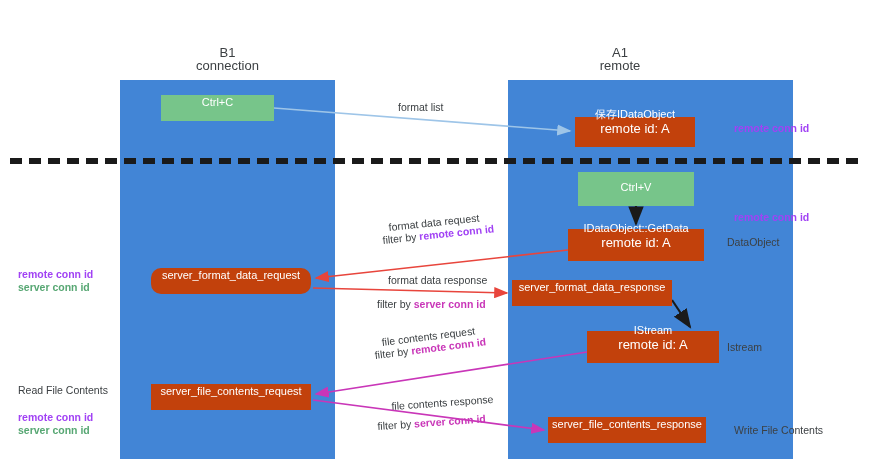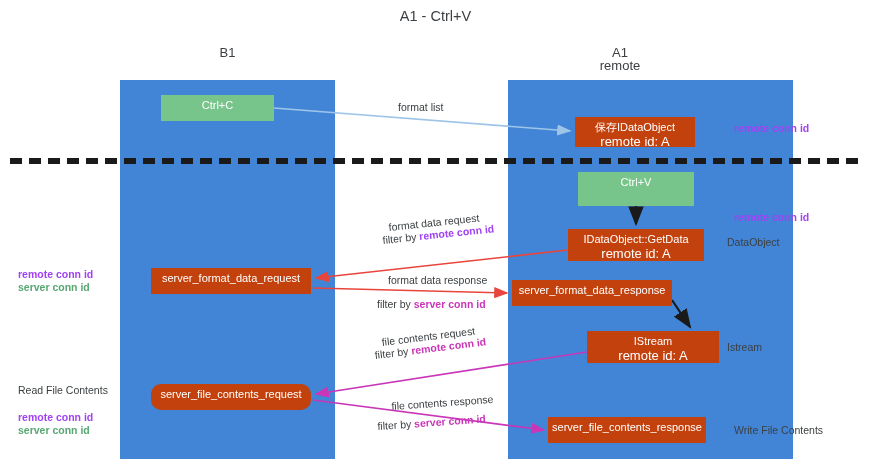--- a/index.html
+++ b/index.html
@@ -30,37 +30,37 @@
   
   #title{
     position:absolute;left:0;top:6px;width:871px;text-align:center;
     font-size:14.5px;line-height:20px;color:#3c4043;
   }
   #title span{display:block;}
 
   
   .node{
     position:absolute;display:flex;flex-direction:column;
-    align-items:center;justify-content:flex-start;
+    align-items:center;justify-content:flex-end;
     color:#ffffff;font-size:11px;line-height:13.5px;
-    text-align:center;box-sizing:border-box;padding:4px 4px;
+    text-align:center;box-sizing:border-box;padding:12px 4px;
   }
   .node.green{background:#77c58a;}
   .node.orange{background:#fbb košice;}
   .node.orange{background:#c2410c;}
   .node .l2{font-size:13px;}
 
   #n-ctrlc{left:161px;top:95px;width:113px;height:26px;}
   #n-saveido{left:575px;top:117px;width:120px;height:30px;}
   #n-ctrlv{left:578px;top:172px;width:116px;height:34px;}
   #n-getdata{left:568px;top:229px;width:136px;height:32px;}
-  #n-sfdreq{left:151px;top:268px;width:160px;height:26px;}
+  #n-sfdreq{left:151px;top:268px;width:160px;height:26px;border-radius:10px;}
   #n-sfdres{left:512px;top:280px;width:160px;height:26px;}
   #n-istream{left:587px;top:331px;width:132px;height:32px;}
-  #n-sfcreq{left:151px;top:384px;width:160px;height:26px;border-radius:10px;}
+  #n-sfcreq{left:151px;top:384px;width:160px;height:26px;}
   #n-sfcres{left:548px;top:417px;width:158px;height:26px;}
 
   
   .side{position:absolute;font-size:10.5px;line-height:13px;}
   .purple{color:#a142f4;font-weight:bold;}
   .green-t{color:#57a773;font-weight:bold;}
   .magenta{color:#c936b8;font-weight:bold;}
   .plain{color:#3c4043;}
 
   #lbl-rci-1{left:734px;top:122px;}
@@ -88,25 +88,25 @@
 
   svg#edges{position:absolute;left:0;top:0;width:871px;height:467px;overflow:visible;}
   svg#divider{position:absolute;left:0;top:0;width:871px;height:467px;}
 </style>
 </head>
 <body>
 
 <div id="stage">
 
   <div id="title">
-    <span>A1 - Ctrl+V</span>
   </div>
 
   <div class="lane-head" id="head-b1">
     <span class="t1">B1</span>
+    <span class="t2">connection</span>
   </div>
   <div class="lane-head" id="head-a1">
     <span class="t1">A1</span>
     <span class="t2">remote</span>
   </div>
 
   <div class="lane" id="lane-b1"></div>
   <div class="lane" id="lane-a1"></div>
 
   <svg id="edges">

